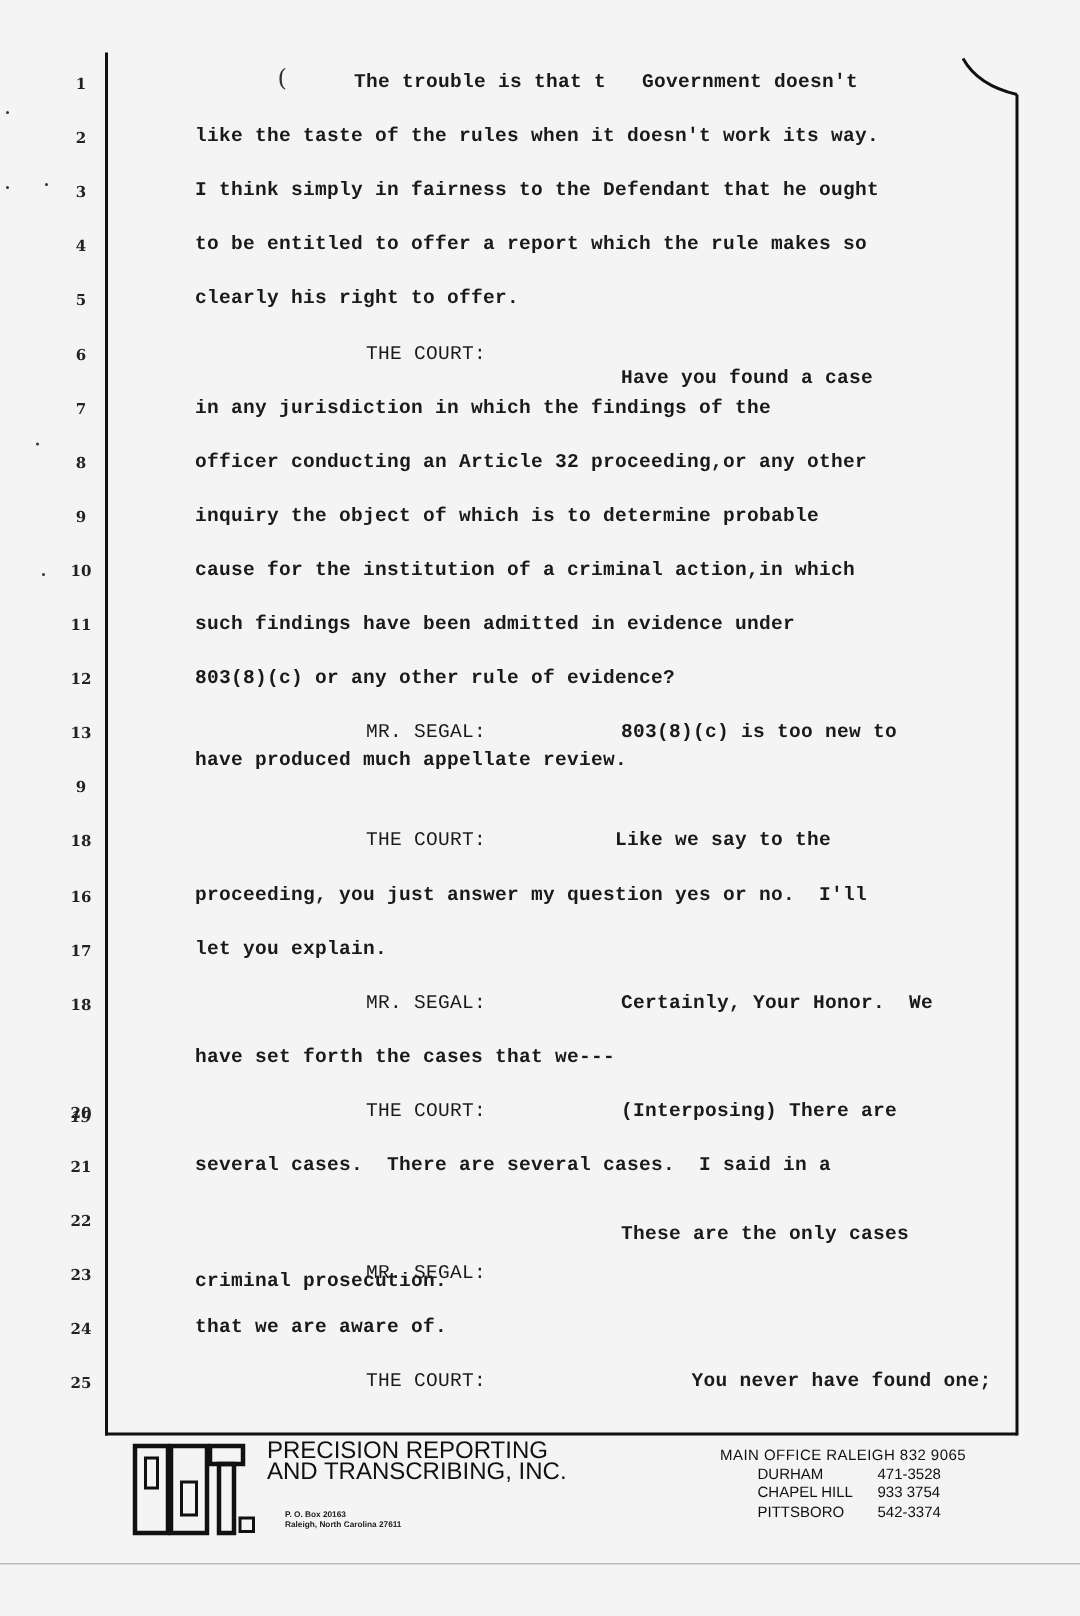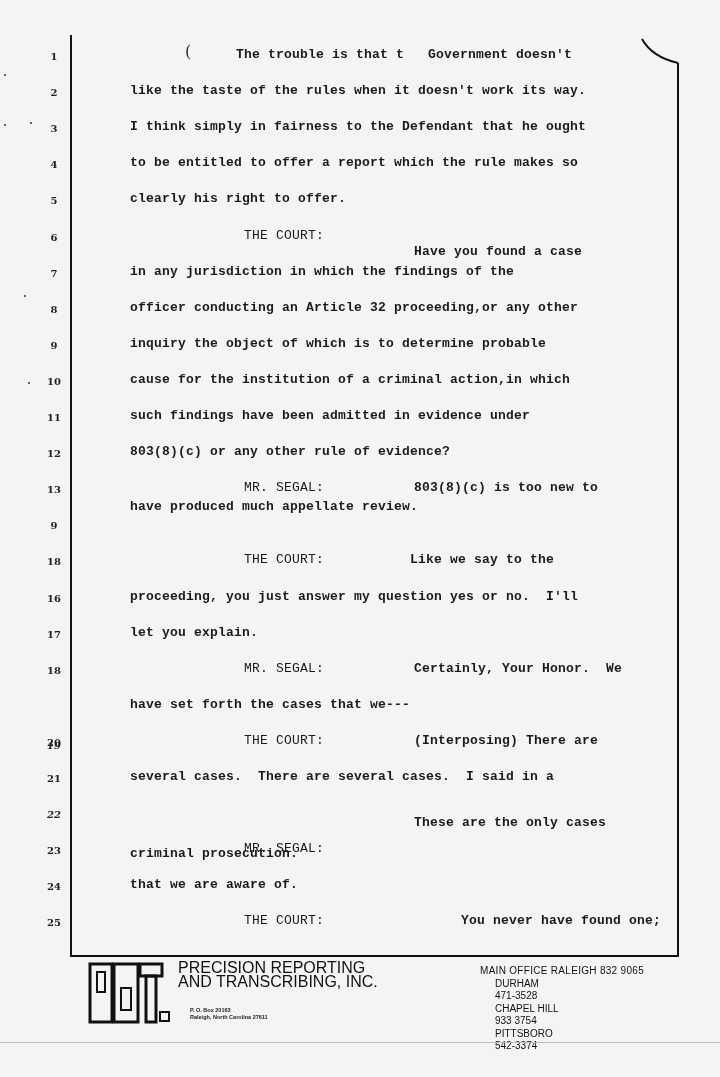--- a/index.html
+++ b/index.html
@@ -38,21 +38,21 @@
   }
   .address {
     position: absolute; left: 190px; top: 1007px;
     font-family: "Liberation Sans", sans-serif; font-size: 5.5px; line-height: 7px; font-weight: bold; color: #222;
   }
   .offices {
     position: absolute; left: 480px; top: 965px;
     font-family: "Liberation Sans", sans-serif; font-size: 10px; line-height: 12.5px; color: #111;
   }
   .offices .main { letter-spacing: 0.3px; }
-  .office-row { display: flex; margin-left: 15px; flex-direction: column; }
+  .office-row { display: flex; margin-left: 25px; }
   .office-row .city { width: 80px; }
   .scan-line { position: absolute; left: 0; top: 1042px; width: 720px; height: 1px; background: #bbb; }
   .speck { position: absolute; width: 2px; height: 2px; background: #333; border-radius: 1px; }
 </style>
 </head>
 <body>
 
 <div class="page">
   <div class="border-left"></div>
   <div class="border-right"></div>
@@ -108,21 +108,21 @@
       <div class="line-num" style="top: 664.7px;">18</div>
       <div class="tline" style="left: 244px; top: 660.7px; font-weight: normal;">MR. SEGAL:</div>
       <div class="tline" style="left: 414px; top: 660.7px;">Certainly, Your Honor.  We</div>
       <div class="line-num" style="top: 740px; font-style: italic;">19</div>
       <div class="tline" style="left: 130px; top: 696.8px;">have set forth the cases that we---</div>
       <div class="line-num" style="top: 736.9px;">20</div>
       <div class="tline" style="left: 244px; top: 732.9px; font-weight: normal;">THE COURT:</div>
       <div class="tline" style="left: 414px; top: 732.9px;">(Interposing) There are</div>
       <div class="line-num" style="top: 773px;">21</div>
       <div class="tline" style="left: 130px; top: 769px;">several cases.  There are several cases.  I said in a</div>
-      <div class="line-num" style="top: 809.1px; font-style: italic;">22</div>
+      <div class="line-num" style="top: 809.1px;">22</div>
       <div class="tline" style="left: 130px; top: 805.1px; margin-top: 41px;">criminal prosecution.</div>
       <div class="line-num" style="top: 845.2px;">23</div>
       <div class="tline" style="left: 244px; top: 841.2px; font-weight: normal;">MR. SEGAL:</div>
       <div class="tline" style="left: 414px; top: 815px; font-family: Liberation Mono, monospace;">These are the only cases</div>
       <div class="line-num" style="top: 881.3px;">24</div>
       <div class="tline" style="left: 130px; top: 877.3px;">that we are aware of.</div>
       <div class="line-num" style="top: 917.4px;">25</div>
       <div class="tline" style="left: 244px; top: 913.4px; font-weight: normal;">THE COURT:</div>
       <div class="tline" style="left: 414px; top: 913.4px; margin-left: 47px;">You never have found one;</div>
     </div>

